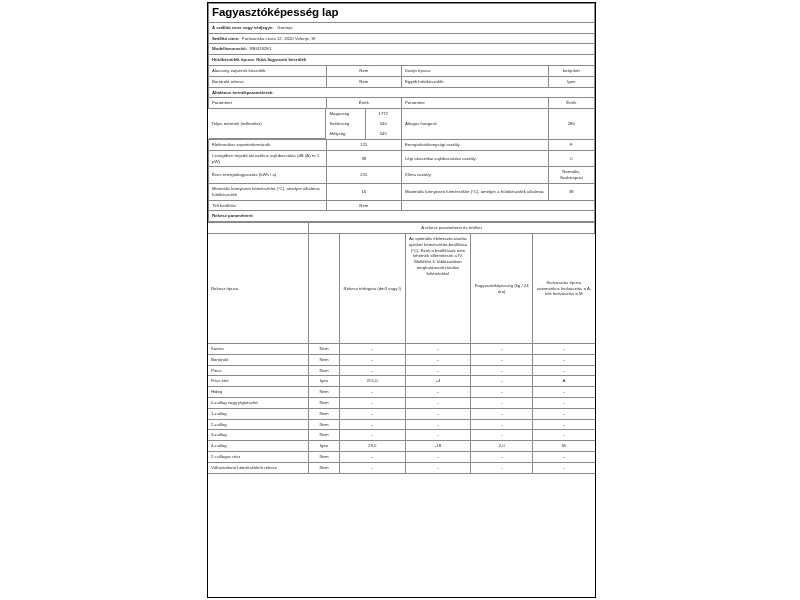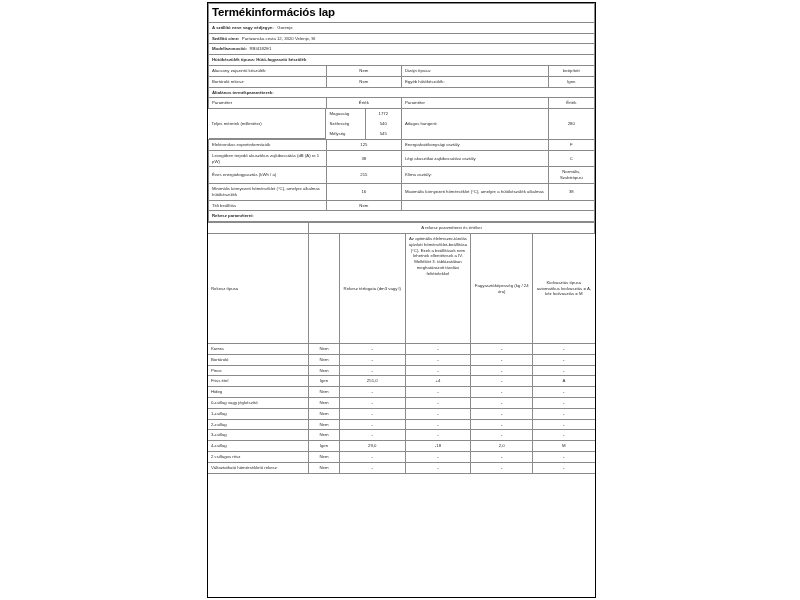--- a/index.html
+++ b/index.html
@@ -86,21 +86,21 @@
   <table class="t">
     <colgroup>
       <col style="width:30.5%">
         <col style="width:19.5%">
         <col style="width:38%">
         <col style="width:12%">
     </colgroup>
     <tbody>
         <tr class="title-row">
       <td colspan="4">
-        <div class="title">Termékinformációs lap</div>
+        <div class="title">Fagyasztóképesség lap</div>
       </td>
     </tr>
     <tr class="bold-row">
       <td colspan="4">
         <span>A szállító neve vagy védjegye:</span>
         &nbsp;&nbsp;<span style="font-weight:normal">Gorenje</span>
       </td>
     </tr>
     <tr class="bold-row">
       <td colspan="4">

